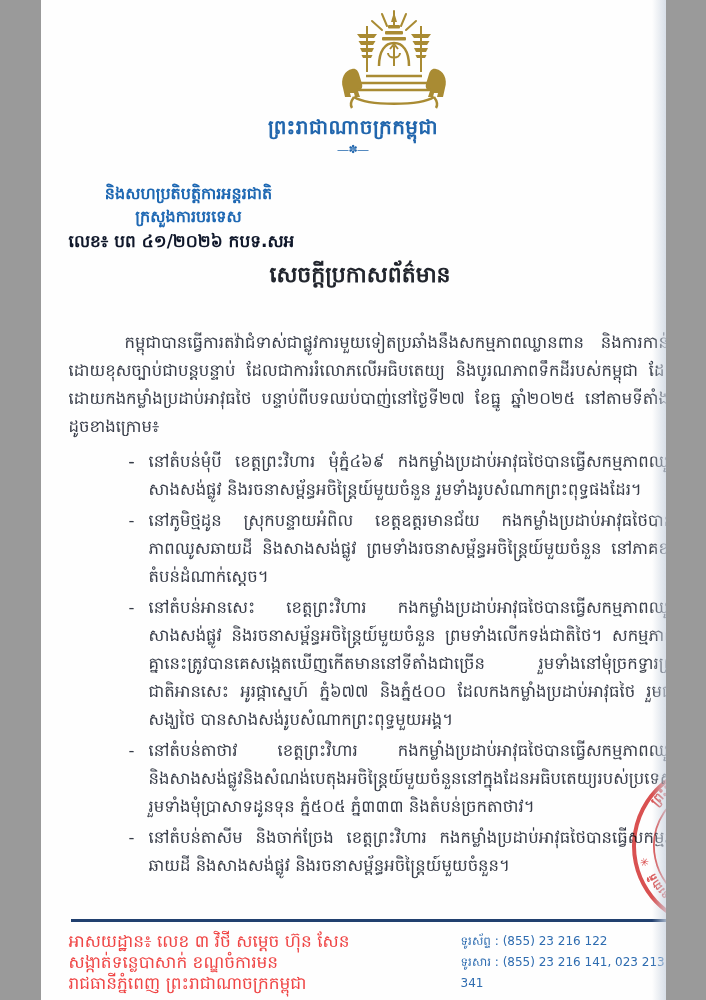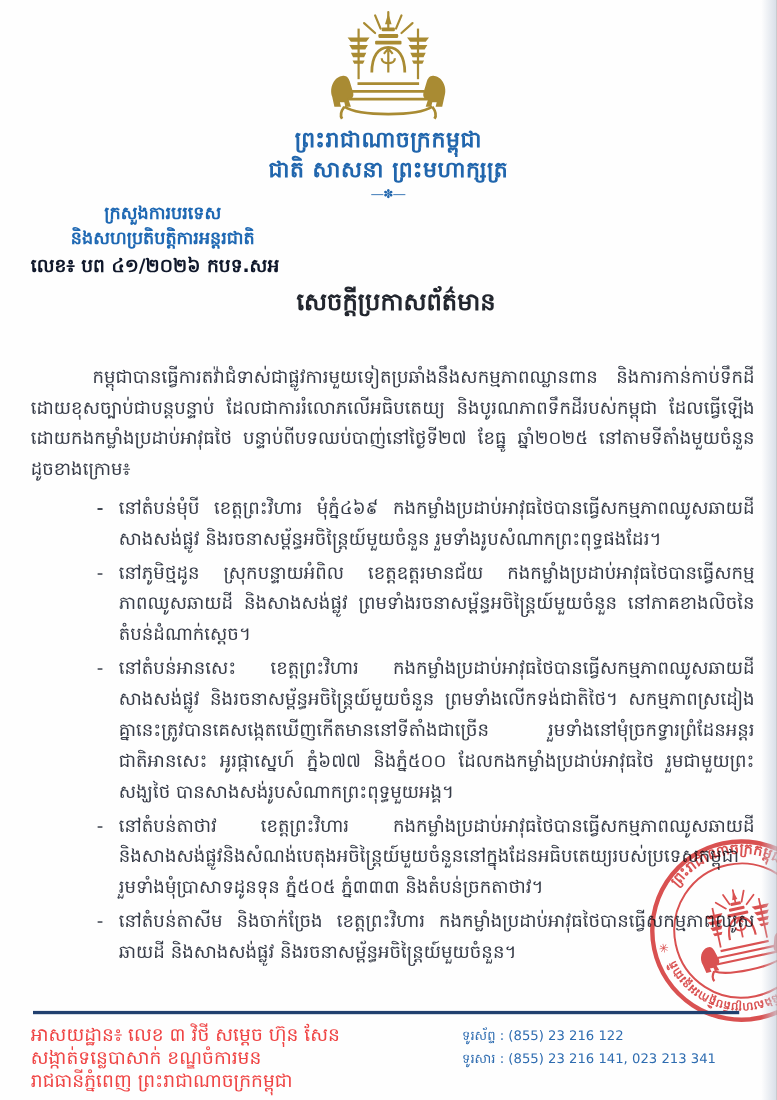--- a/index.html
+++ b/index.html
@@ -1,18 +1,18 @@
 <!DOCTYPE html>
 <html><head>
 <meta charset="utf-8">
 <style>
   * { margin:0; padding:0; box-sizing:border-box; }
   html,body { background:#9a9a9a; }
   .page {
-    position:relative; width:706px; height:1000px; margin:0 auto;
+    position:relative; width:625px; height:1000px; margin:0 auto;
     background:#fefefe; overflow:hidden;
     font-family:"DejaVu Sans","Liberation Sans",sans-serif;
   }
   .scan-edge {
     position:absolute; top:0; right:0; width:14px; height:1000px;
     background:linear-gradient(to right,rgba(210,218,228,0),rgba(203,212,224,.75));
     pointer-events:none;
   }
   
   .emblem { position:absolute; top:8px; left:293px; width:120px; height:104px; color:#a98b33; }
@@ -76,27 +76,26 @@
       </g>
     </symbol>
   </svg>
 
   <svg class="emblem" viewBox="0 0 120 104">
     <use href="#arms"></use>
   </svg>
 
   <div class="kingdom-block">
     <div class="kingdom-line">ព្រះរាជាណាចក្រកម្ពុជា</div>
-    <div class="kingdom-line">ជាតិ សាសនា ព្រះមហាក្សត្រ</div>
     <div class="ornament">―✽―</div>
   </div>
 
   <div class="ministry">
+    <div>និងសហប្រតិបត្តិការអន្តរជាតិ</div>
     <div>ក្រសួងការបរទេស</div>
-    <div>និងសហប្រតិបត្តិការអន្តរជាតិ</div>
   </div>
 
   <div class="docno">លេខ៖ បព ៤១/២០២៦ កបទ.សអ</div>
 
   <div class="title">សេចក្តីប្រកាសព័ត៌មាន</div>
 
   <div class="body">
     <p class="intro">កម្ពុជាបានធ្វើការតវ៉ាជំទាស់ជាផ្លូវការមួយទៀតប្រឆាំងនឹងសកម្មភាពឈ្លានពាន និងការកាន់កាប់ទឹកដី ដោយខុសច្បាប់ជាបន្តបន្ទាប់ ដែលជាការរំលោភលើអធិបតេយ្យ និងបូរណភាពទឹកដីរបស់កម្ពុជា ដែលធ្វើឡើង ដោយកងកម្លាំងប្រដាប់អាវុធថៃ បន្ទាប់ពីបទឈប់បាញ់នៅថ្ងៃទី២៧ ខែធ្នូ ឆ្នាំ២០២៥ នៅតាមទីតាំងមួយចំនួន ដូចខាងក្រោម៖</p>
     <ul class="bullets">
       <li>

